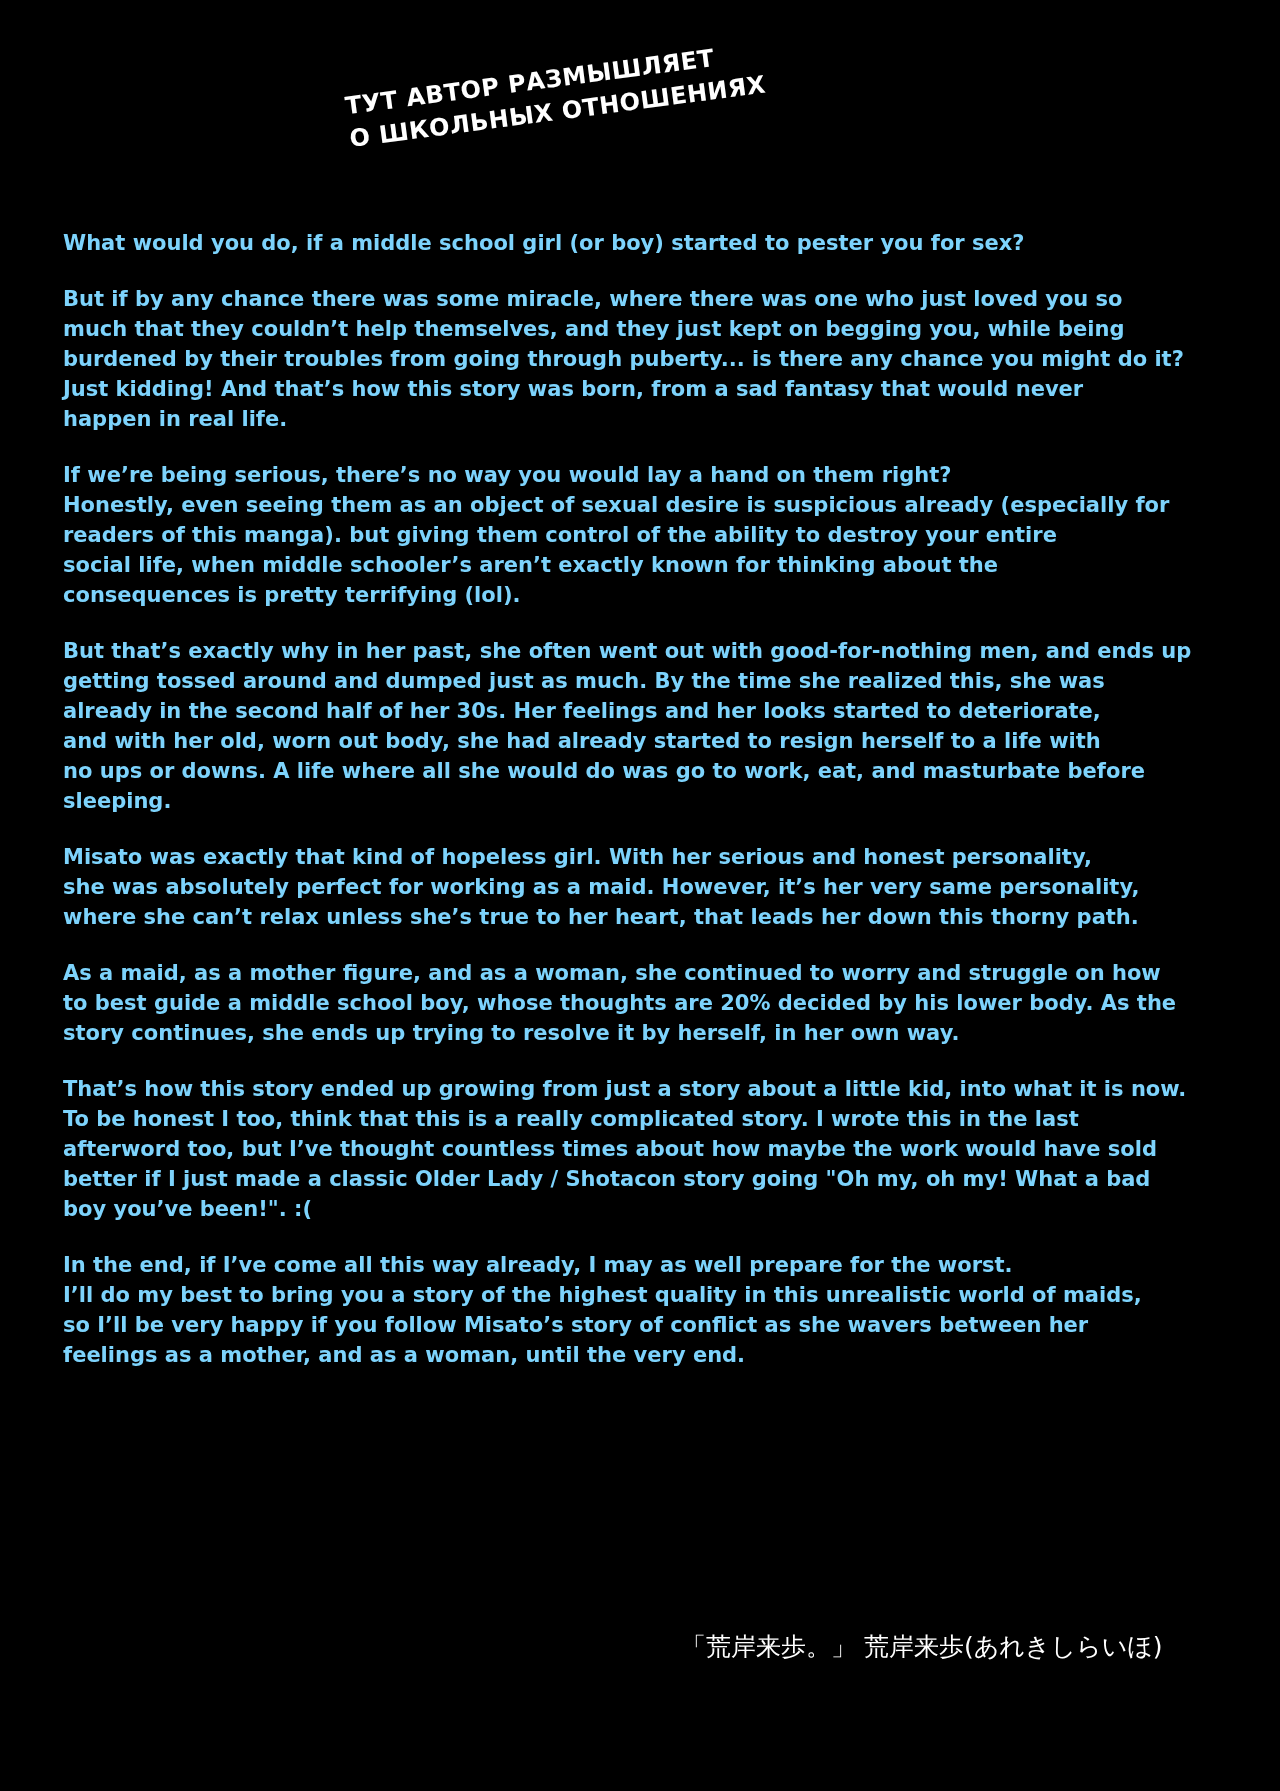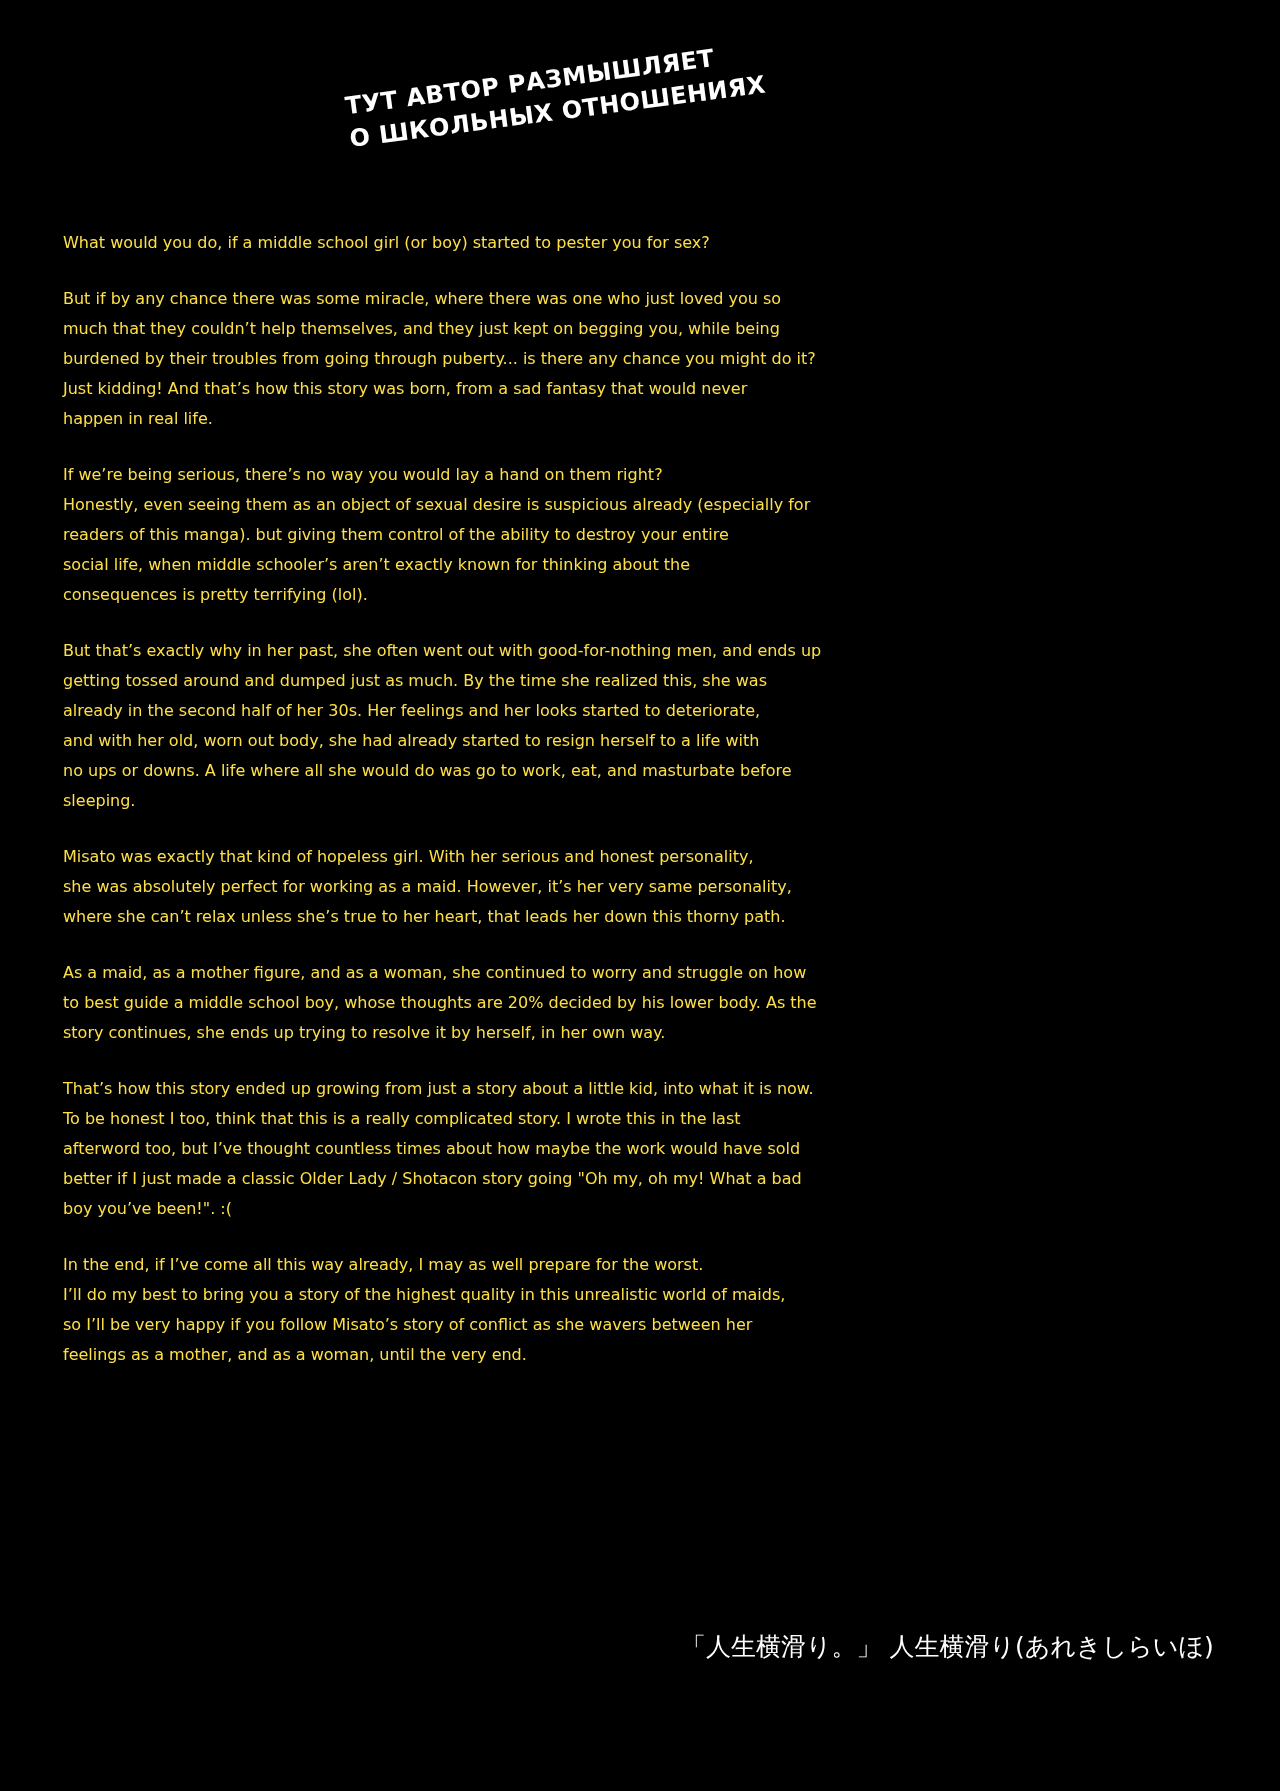--- a/index.html
+++ b/index.html
@@ -39,23 +39,24 @@
     color: #ffffff;
     transform: rotate(-7.5deg);
     transform-origin: 0 100%;
     white-space: pre-line;
   }
   .content {
     position: absolute;
     left: 63px;
     top: 228px;
     width: 1160px;
-    font-size: 16px;
+    font-size: 21px;
     line-height: 30px;
-    color: #fde047;
+    color: #7dd3fc;
+    font-weight: bold;
   }
   .content p {
     margin: 0 0 26px 0;
     white-space: pre;
   }
   .footer {
     position: absolute;
     left: 681px;
     top: 1632px;
     font-size: 25px;
@@ -102,16 +103,16 @@
 afterword too, but I’ve thought countless times about how maybe the work would have sold
 better if I just made a classic Older Lady / Shotacon story going "Oh my, oh my! What a bad
 boy you’ve been!". :(</p>
     <p>In the end, if I’ve come all this way already, I may as well prepare for the worst.
 I’ll do my best to bring you a story of the highest quality in this unrealistic world of maids,
 so I’ll be very happy if you follow Misato’s story of conflict as she wavers between her
 feelings as a mother, and as a woman, until the very end.</p>
   </div>
 
   <div class="footer">
-    <div>「人生横滑り。」 人生横滑り(あれきしらいほ)</div>
+    <div>「荒岸来歩。」 荒岸来歩(あれきしらいほ)</div>
   </div>
 
 </div>
 
 </body></html>

